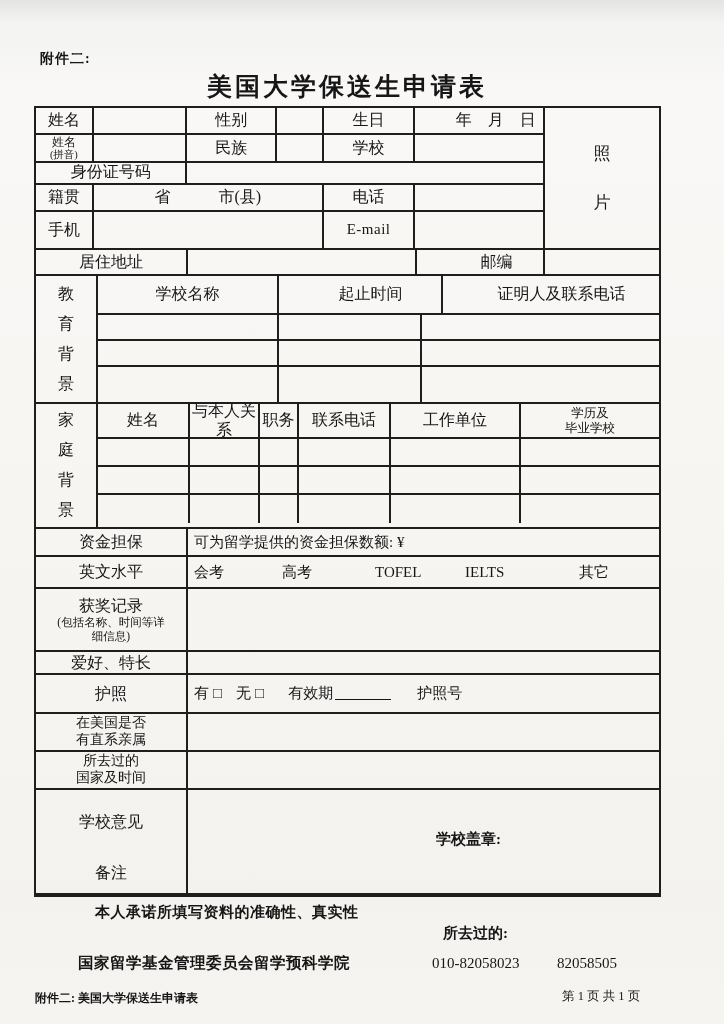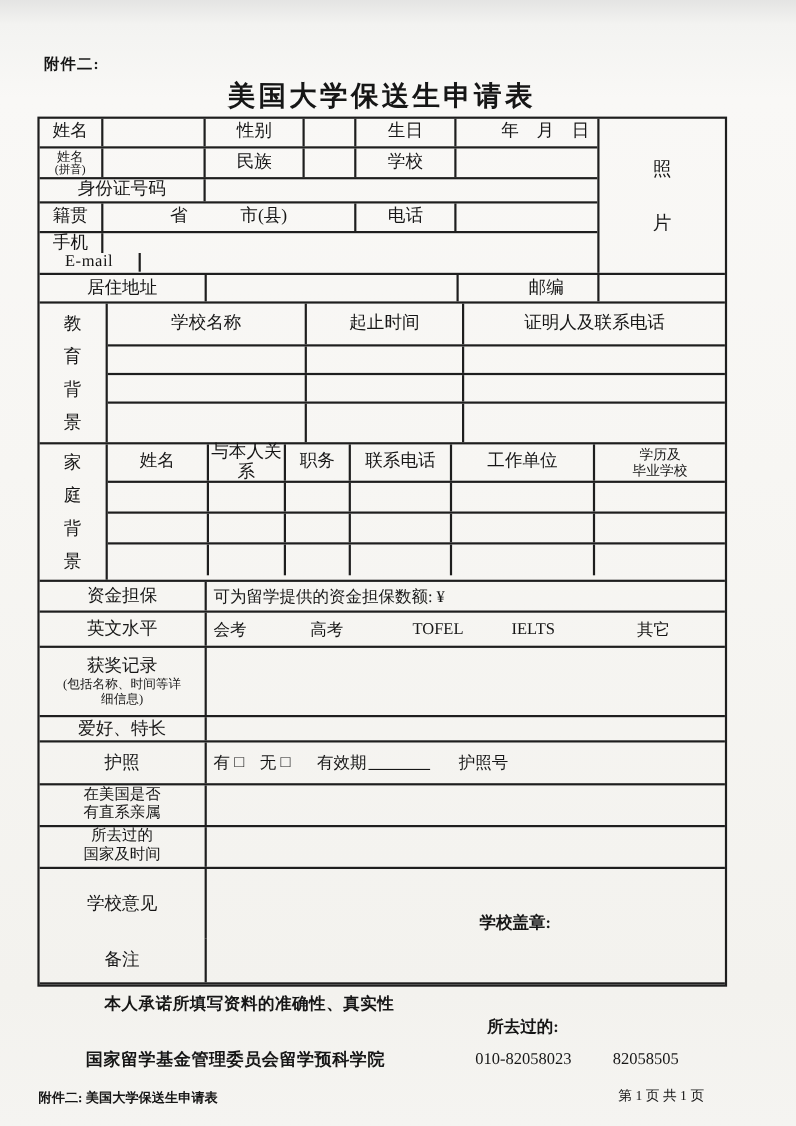--- a/index.html
+++ b/index.html
@@ -30,36 +30,36 @@
   .row{display:flex;border-bottom:2px solid var(--ln);}
   .lastr{border-bottom:none;}
   .cell{border-right:2px solid var(--ln);display:flex;align-items:center;justify-content:center;font-size:16px;line-height:1.15;text-align:center;}
   .lastc{border-right:none;}
   .stack{flex-direction:column;}
 
   
   .topA{display:flex;height:142px;border-bottom:2px solid var(--ln);}
   .topLeft{width:509px;border-right:2px solid var(--ln);display:flex;flex-direction:column;}
   .photo{flex:1;display:flex;flex-direction:column;align-items:center;justify-content:center;gap:26px;font-size:17px;}
-  .r30{height:30px;} .r28{height:40px;flex-direction:column;} .r24{height:24px;} .r26{height:26px;}
+  .r30{height:30px;} .r28{height:40px;} .r24{height:24px;} .r26{height:26px;}
   .w58{width:58px;} .w94{width:94px;} .w90{width:90px;} .w47{width:47px;} .w92{width:92px;} .w128{width:128px;padding-left:33px;}
   .w152{width:152px;} .w229{width:229px;} .w231{width:231px;} .w357{width:357px;} .fx{flex:1;}
   .small2{font-size:12px;line-height:1.1;}
   .small2 .sub{font-size:10.5px;}
   .mono-lat{font-size:15px;letter-spacing:.5px;}
 
   
   .sec{display:flex;border-bottom:2px solid var(--ln);}
   .secLabel{width:62px;border-right:2px solid var(--ln);display:flex;flex-direction:column;align-items:center;justify-content:center;gap:9px;font-size:16px;}
   .secRight{flex:1;display:flex;flex-direction:column;}
   .eduSec{height:128px;}
   .famSec{height:125px;}
-  .h43{height:43px;} .h35{height:35px;} .h29{height:39px;}
+  .h43{height:43px;gap:21px;} .h35{height:35px;} .h29{height:39px;}
   .w181{width:181px;} .w143{width:143px;}
-  .fw92{width:92px;} .fw89{width:70px;} .fw51{width:59px;} .fw130{width:130px;}
+  .fw92{width:92px;} .fw89{width:70px;} .fw51{width:39px;} .fw130{width:130px;}
   .famHead{font-size:15px;}
   .famHead .two{font-size:12.5px;line-height:1.15;}
 
   
   .lab{width:152px;border-right:2px solid var(--ln);display:flex;flex-direction:column;align-items:center;justify-content:center;font-size:16px;line-height:1.2;text-align:center;}
   .con{flex:1;display:flex;align-items:center;font-size:15px;padding-left:6px;position:relative;}
   .h28{height:28px;} .h32{height:32px;} .h63{height:63px;} .h23{height:23px;}
   .h38{height:38px;} .h42{height:42px;} .h63b{height:63px;}
   .labSmall{font-size:14px;}
   .awardsSub{font-size:11.5px;line-height:1.25;}

